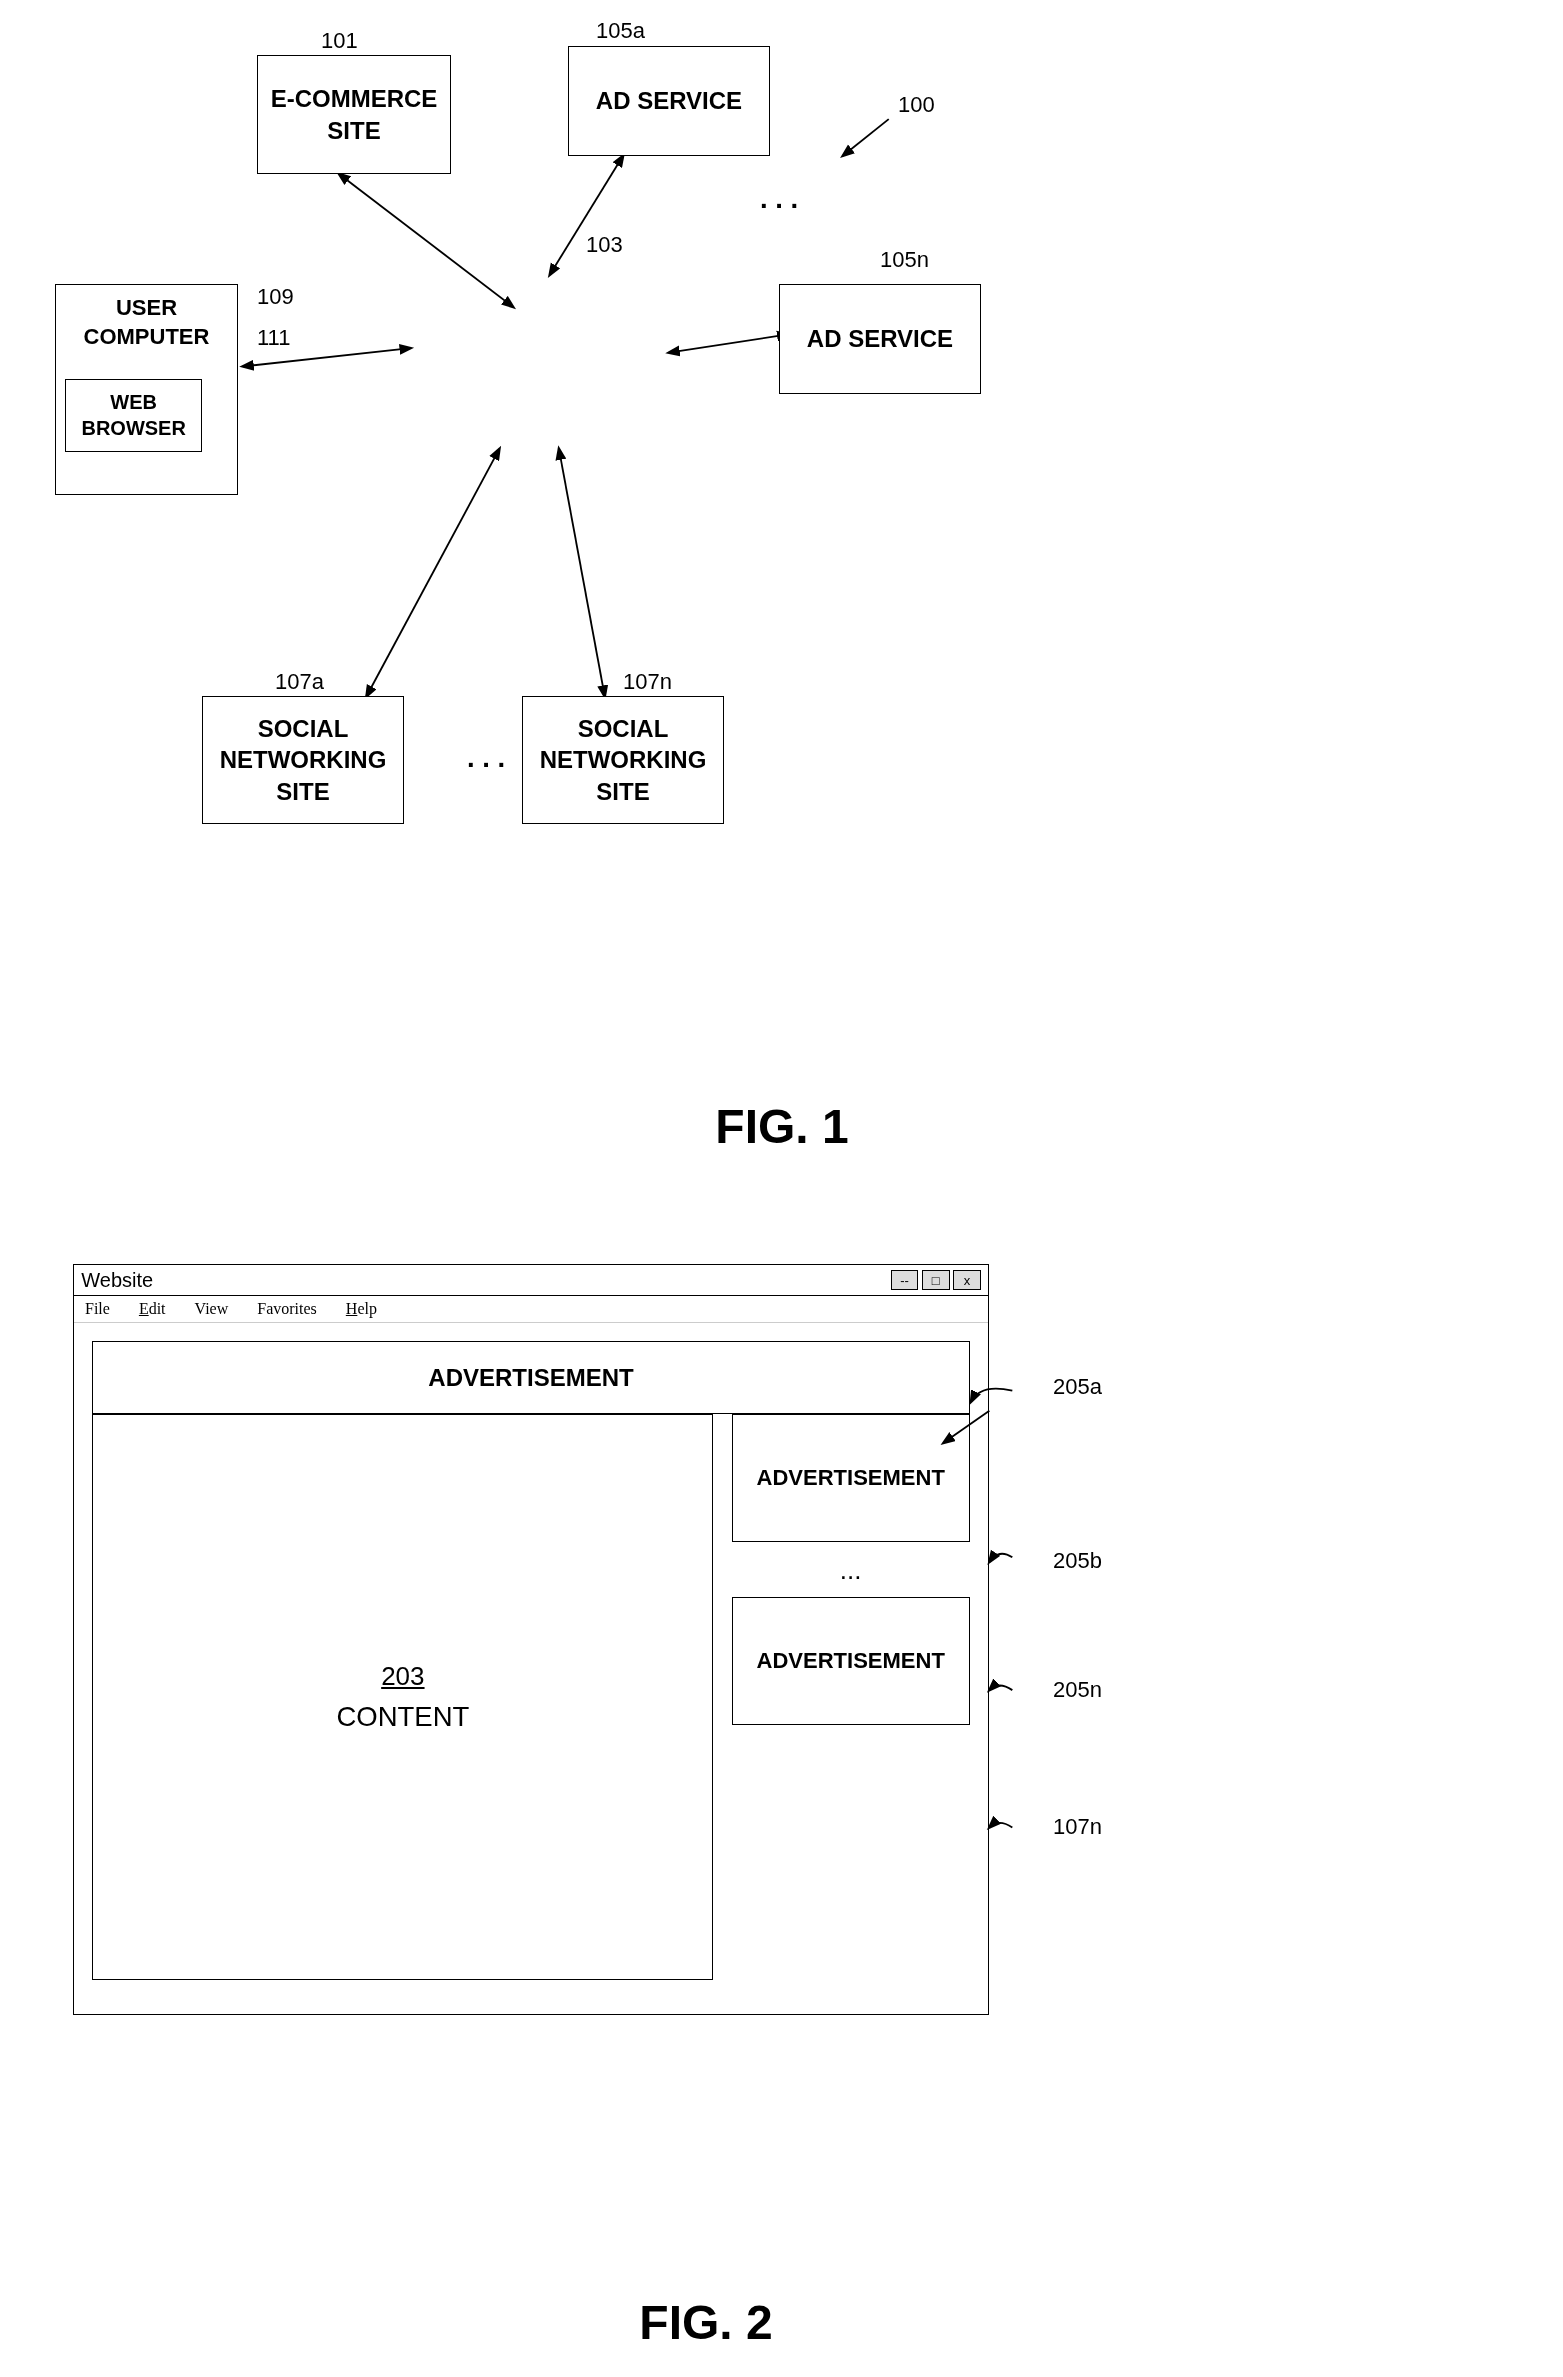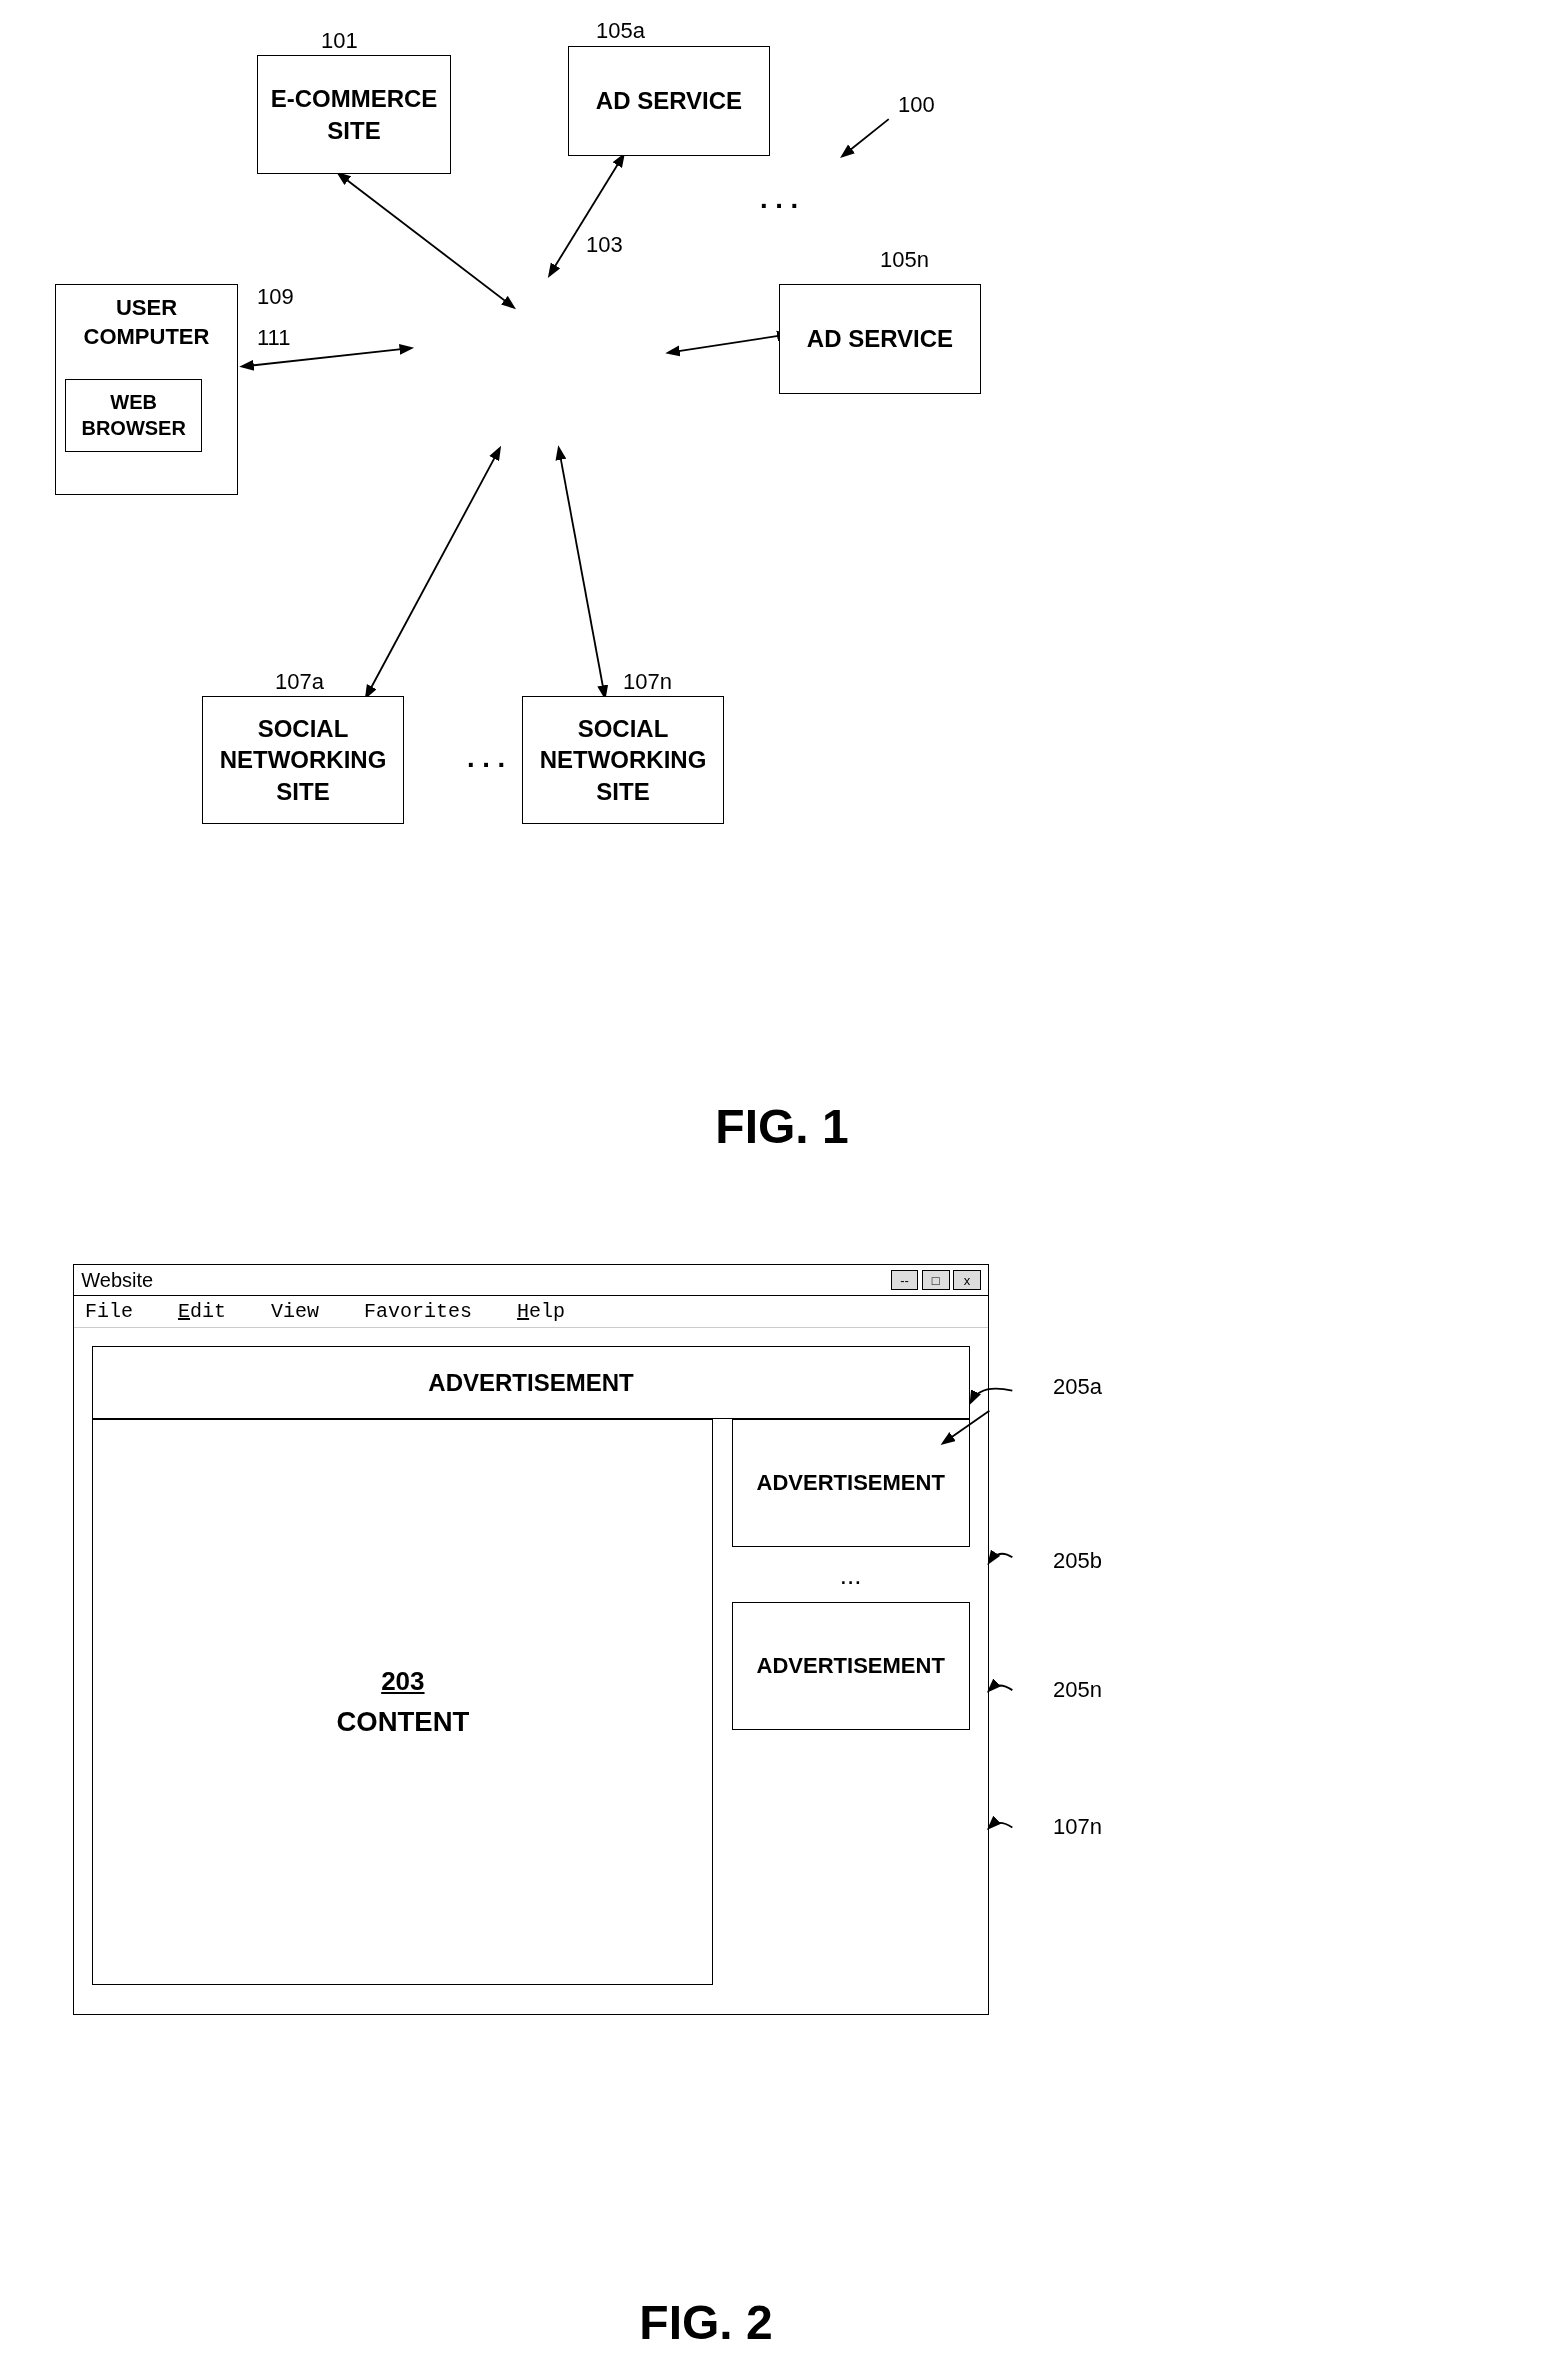--- a/index.html
+++ b/index.html
@@ -196,25 +196,25 @@
       height: 20px;
       display: flex;
       align-items: center;
       justify-content: center;
       font-size: 13px;
       cursor: pointer;
     }
 
     .browser-menubar {
       display: flex;
-      gap: 45px;
+      gap: 29px;
       padding: 3.7px 11px;
       border-bottom: 0.9px solid #ccc;
-      font-size: 20px;
-      font-family: Liberation Mono, monospace;
+      font-size: 16px;
+      font-family: Liberation Serif, serif;
     }
 
     .browser-menubar span {
       cursor: pointer;
     }
 
     .underline {
       text-decoration: underline;
     }
 
@@ -246,21 +246,21 @@
 
     .content-box {
       border: 1.8px solid #000;
       flex: 1;
       display: flex;
       align-items: center;
       justify-content: center;
       flex-direction: column;
       gap: 9.2px;
       font-size: 27.5px;
-      font-weight: bold;
+      font-weight: normal;
       font-family: Arial, sans-serif;
     }
 
     .content-ref {
       text-decoration: underline;
       font-size: 26px;
     }
 
     .ads-column {
       display: flex;

